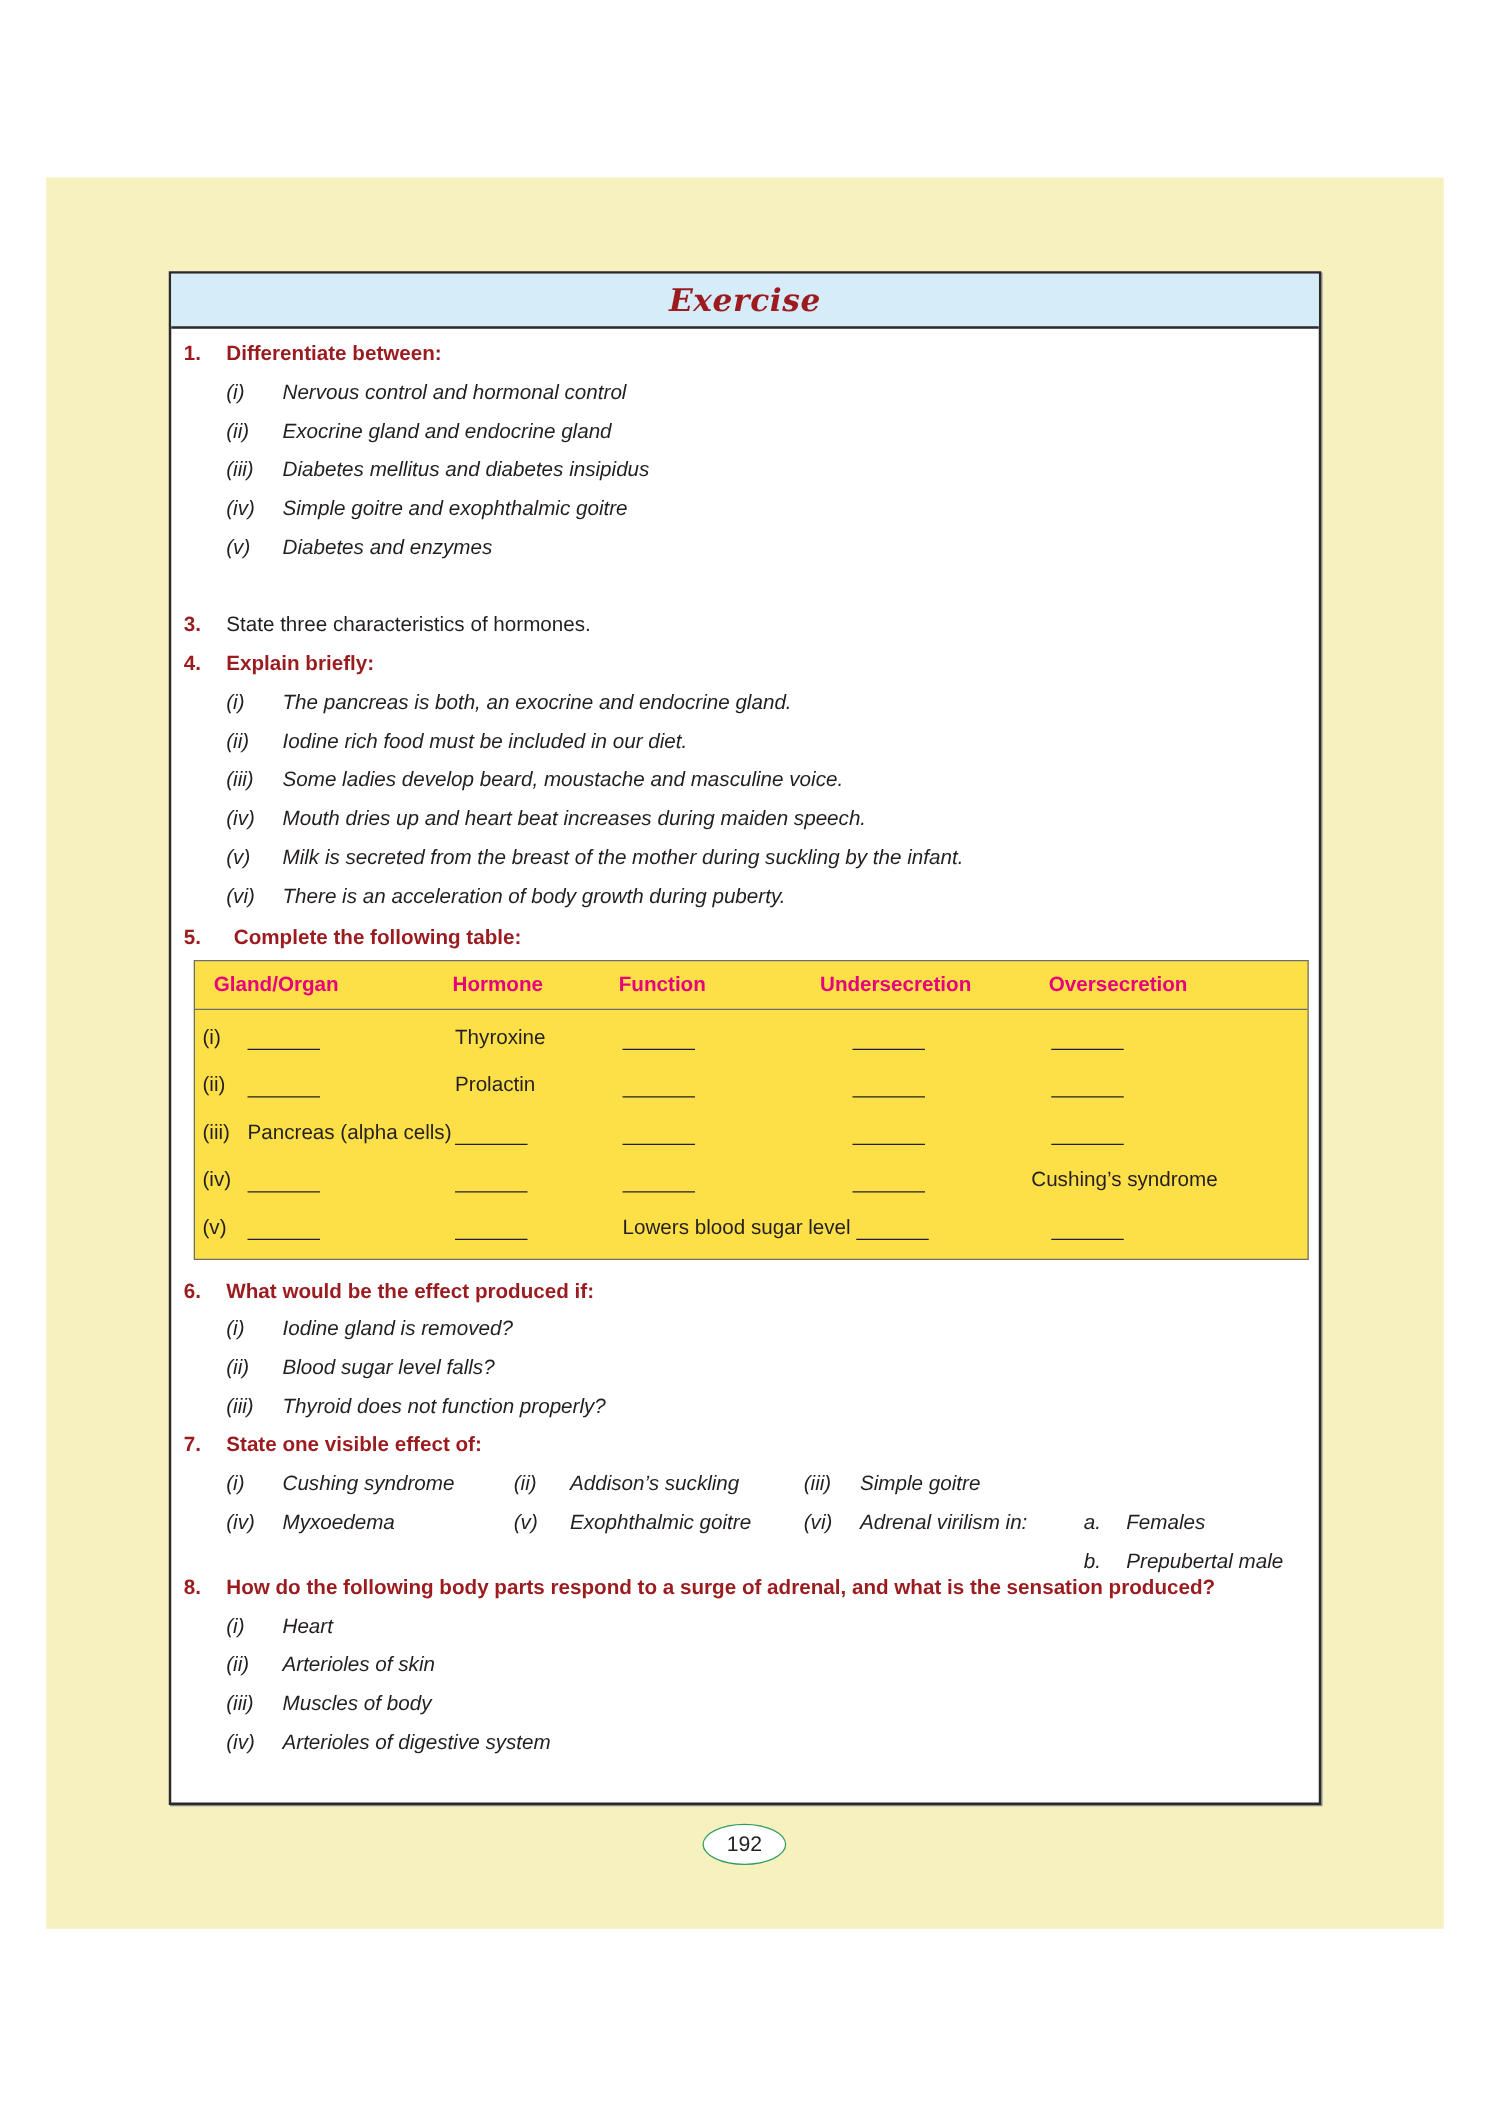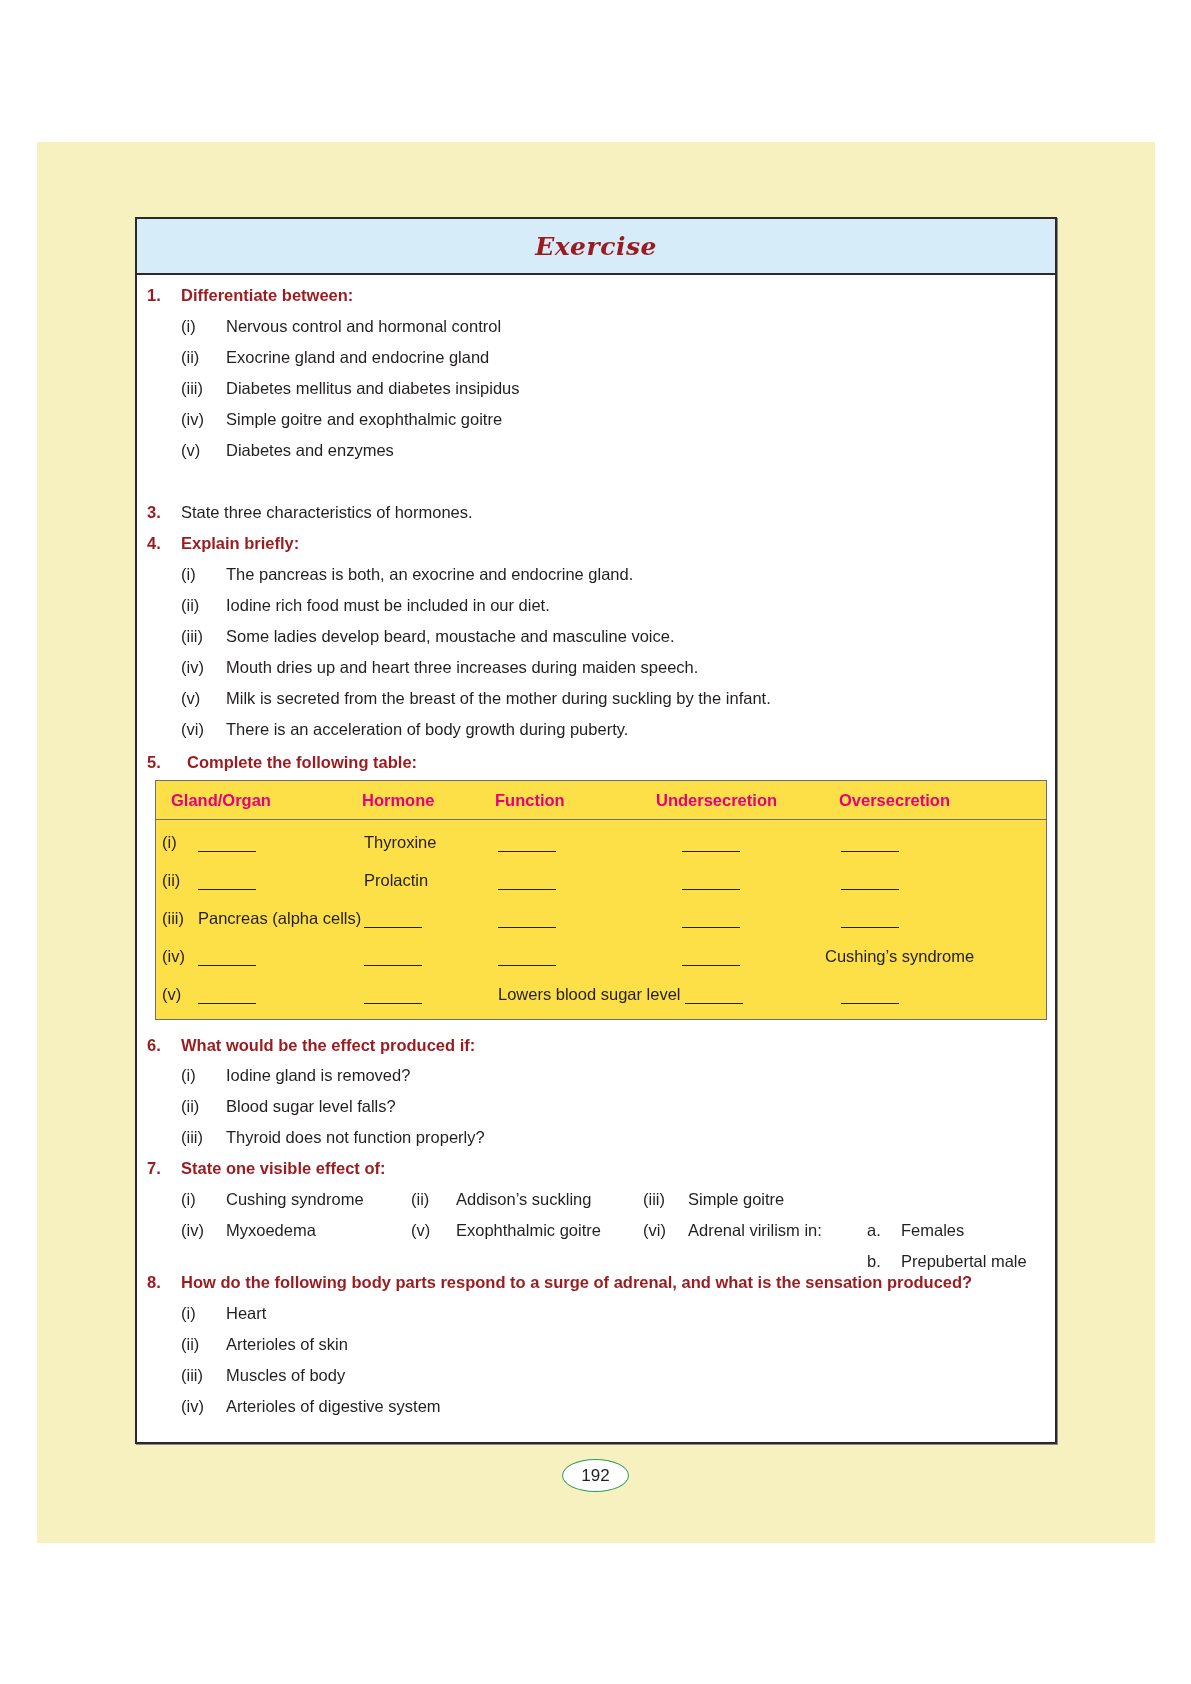--- a/index.html
+++ b/index.html
@@ -9,40 +9,41 @@
   .page-bg {
     position: absolute; left: 37px; top: 142px; width: 1118px; height: 1401px;
     background: #f7f1bf;
   }
   .exercise-box {
     position: absolute; left: 135px; top: 217px; width: 922px; height: 1227px;
     background: #ffffff; border: 2px solid #2b2a29;
     box-shadow: 1px 1px 0 #8a8a8a;
   }
   .box-header {
-    height: 56px; background: #d6ecf9; border-bottom: 2px solid #2b2a29;
+    height: 44px; background: #d6ecf9; border-bottom: 2px solid #2b2a29;
     display: flex; align-items: center; justify-content: center;
   }
   .box-title {
     font-family: "DejaVu Serif", serif; font-style: italic; font-weight: bold;
     font-size: 25px; color: #9b1b1f; letter-spacing: 0.5px;
   }
 
   .content { position: relative; width: 100%; height: calc(100% - 46px); }
 
   .q {
     position: absolute; left: 10px; font-size: 16.5px; line-height: 20px; white-space: nowrap;
   }
   .q .num { display: inline-block; width: 34px; color: #9b1b1f; font-weight: bold; }
   .q .head { color: #9b1b1f; font-weight: bold; }
   .q .plain { color: #231f20; }
 
   .sub {
     position: absolute; left: 44px; font-size: 16.5px; line-height: 20px; white-space: nowrap;
     color: #231f20;
+    font-style: italic;
   }
   .sub .roman { display: inline-block; width: 45px; }
 
   
   .tbl {
     position: absolute; left: 18px; top: 542px; width: 892px; height: 240px;
     border: 1.5px solid #6d6e70; background: #fde047;
   }
   .tbl-head {
     position: relative; height: 39px; border-bottom: 1.5px solid #6d6e70;
@@ -92,21 +93,21 @@
     <div class="q" style="top:227px">
       <span class="num">3.</span><span class="plain">State three characteristics of hormones.</span>
     </div>
 
     <div class="q" style="top:258px">
       <span class="num">4.</span><span class="head">Explain briefly:</span>
     </div>
     <div class="sub" style="top:289px"><span class="roman">(i)</span><span>The pancreas is both, an exocrine and endocrine gland.</span></div>
     <div class="sub" style="top:320px"><span class="roman">(ii)</span><span>Iodine rich food must be included in our diet.</span></div>
     <div class="sub" style="top:351px"><span class="roman">(iii)</span><span>Some ladies develop beard, moustache and masculine voice.</span></div>
-    <div class="sub" style="top:382px"><span class="roman">(iv)</span><span>Mouth dries up and heart three increases during maiden speech.</span></div>
+    <div class="sub" style="top:382px"><span class="roman">(iv)</span><span>Mouth dries up and heart beat increases during maiden speech.</span></div>
     <div class="sub" style="top:413px"><span class="roman">(v)</span><span>Milk is secreted from the breast of the mother during suckling by the infant.</span></div>
     <div class="sub" style="top:444px"><span class="roman">(vi)</span><span>There is an acceleration of body growth during puberty.</span></div>
 
     <div class="q" style="top:477px">
       <span class="num" style="width:40px">5.</span><span class="head">Complete the following table:</span>
     </div>
 
     <div class="tbl" style="top:505px">
       <div class="tbl-head">
         <span class="th" style="left:15px">Gland/Organ</span>

